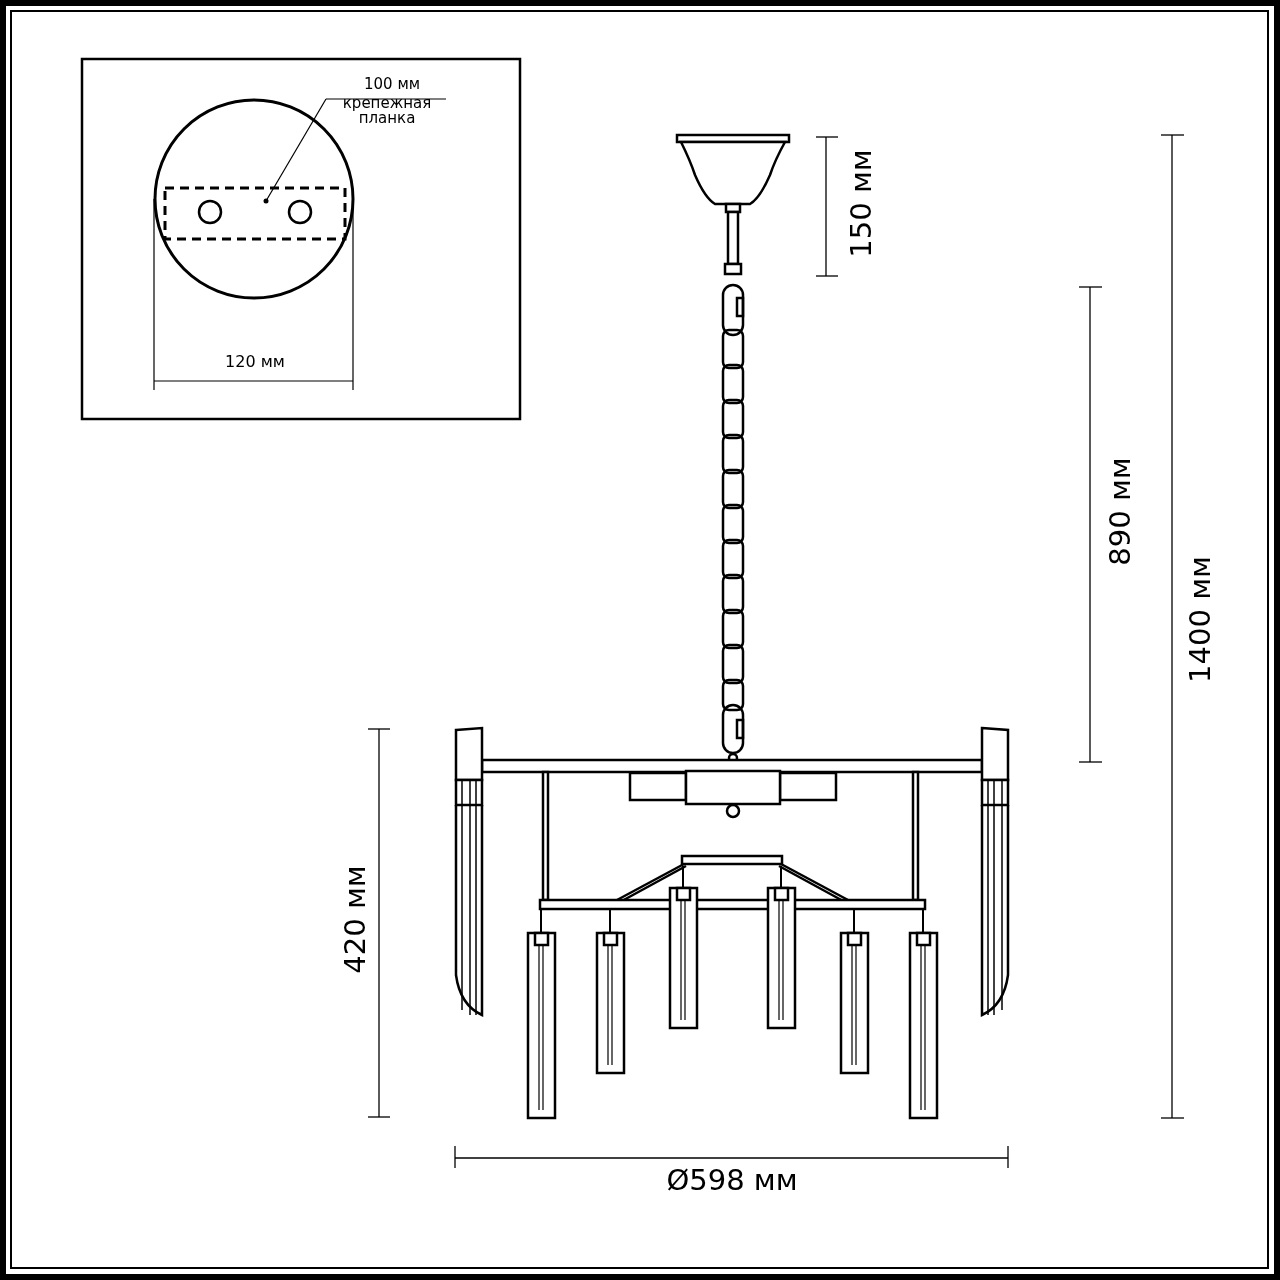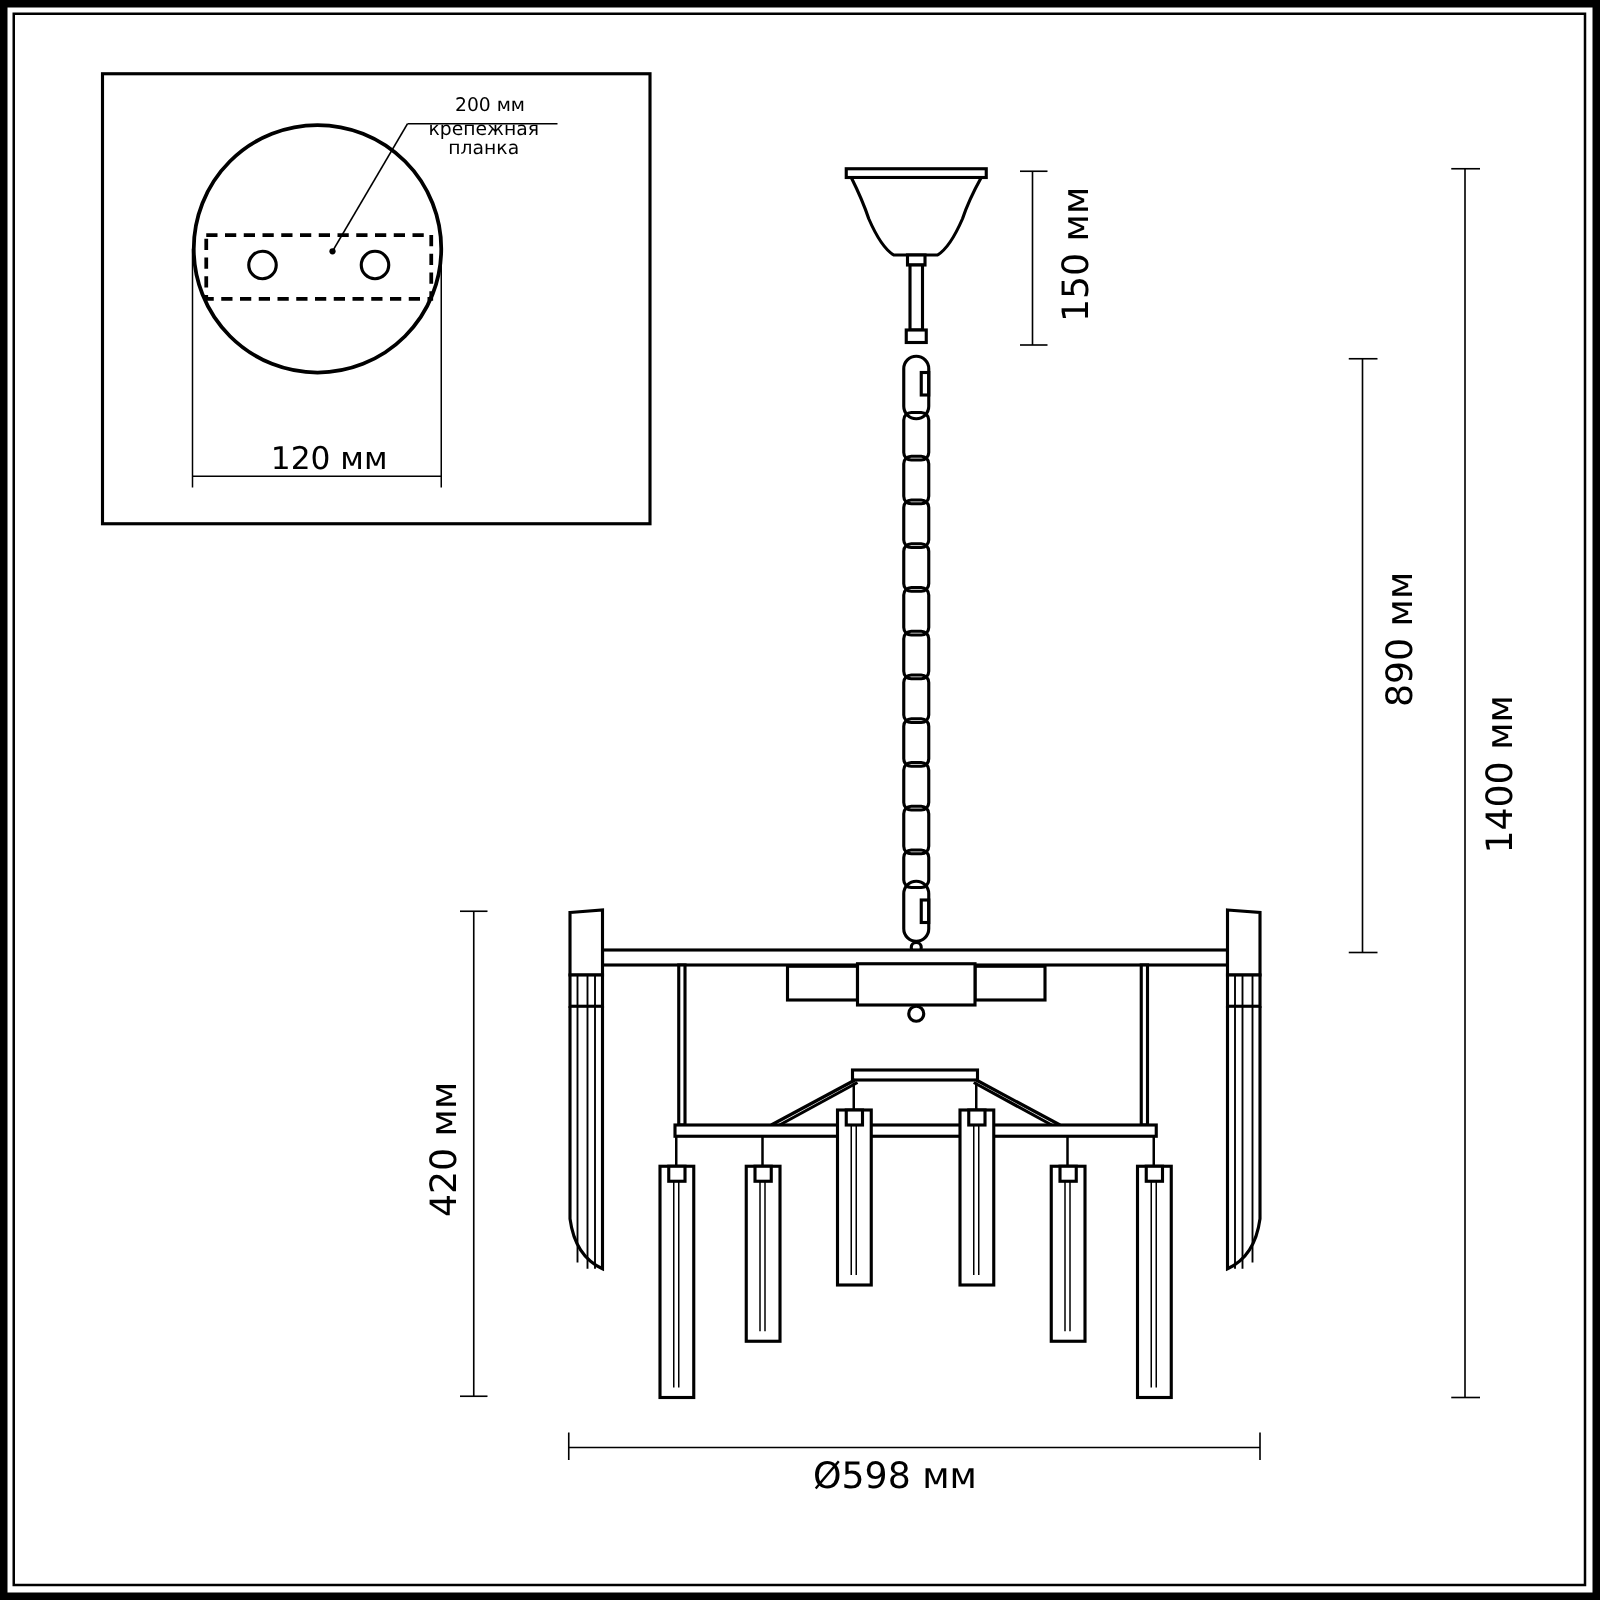--- a/index.html
+++ b/index.html
@@ -157,24 +157,24 @@
     <line x1="379" y1="729" x2="379" y2="1117"></line>
     <line x1="368" y1="729" x2="390" y2="729"></line>
     <line x1="368" y1="1117" x2="390" y2="1117"></line>
 
     <line x1="455" y1="1158" x2="1008" y2="1158"></line>
     <line x1="455" y1="1146" x2="455" y2="1168"></line>
     <line x1="1008" y1="1146" x2="1008" y2="1168"></line>
   </g>
 </svg>
 
-<div class="label lbl-small" style="left:352px; top:77px; width:80px;">200 мм</div>
+<div class="label lbl-small" style="left:352px; top:77px; width:80px;">100 мм</div>
 <div class="label lbl-small" style="left:331px; top:96px; width:112px; line-height:15px;">
   <div>крепежная</div>
   <div>планка</div>
 </div>
-<div class="label" style="left:200px; top:354px; font-size:25px; width:110px; text-align:right;">120 мм</div>
+<div class="label" style="left:200px; top:354px; font-size:16px; width:110px; text-align:center;">120 мм</div>
 
 <div class="label lbl-big vert" style="left:791px; top:189px; width:140px; text-align:center;">150 мм</div>
 <div class="label lbl-big vert" style="left:1050px; top:497px; width:140px; text-align:center;">890 мм</div>
 <div class="label lbl-big vert" style="left:1120px; top:605px; width:160px; text-align:center;">1400 мм</div>
 <div class="label lbl-big vert" style="left:285px; top:905px; width:140px; text-align:center;">420 мм</div>
-<div class="label lbl-big" style="left:616px; top:1166px; width:200px; text-align:center;">Ø598 мм</div>
+<div class="label lbl-big" style="left:632px; top:1166px; width:200px; text-align:center;">Ø598 мм</div>
 
 </body></html>

